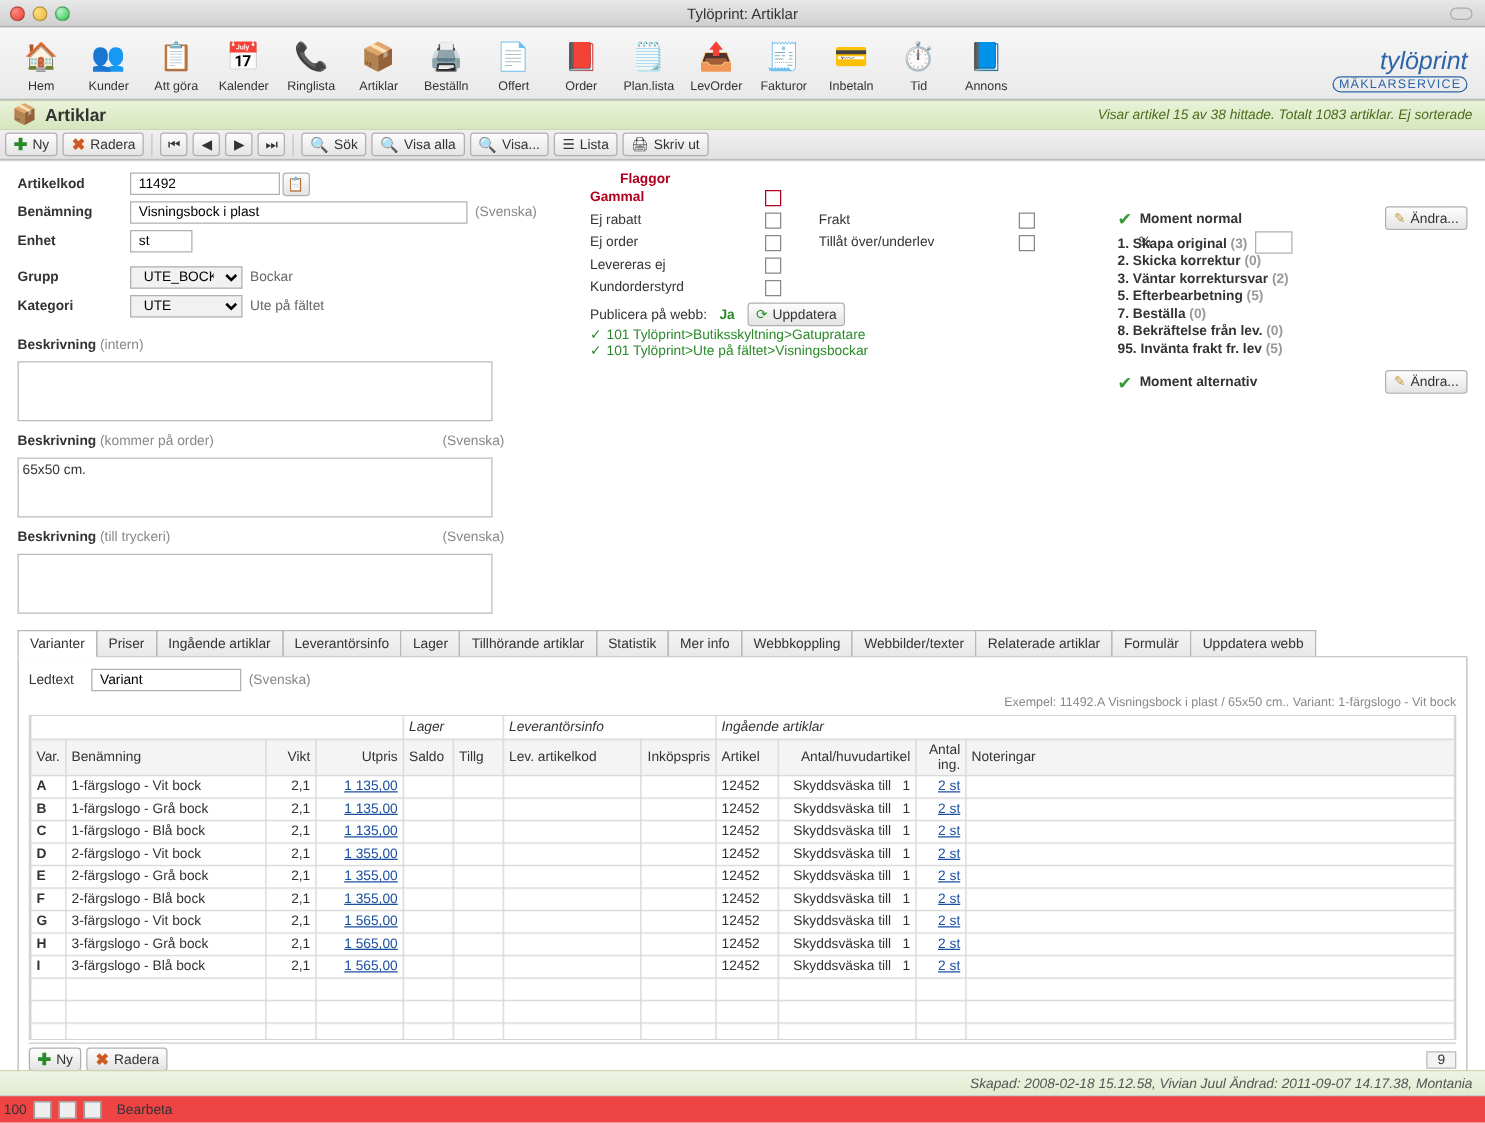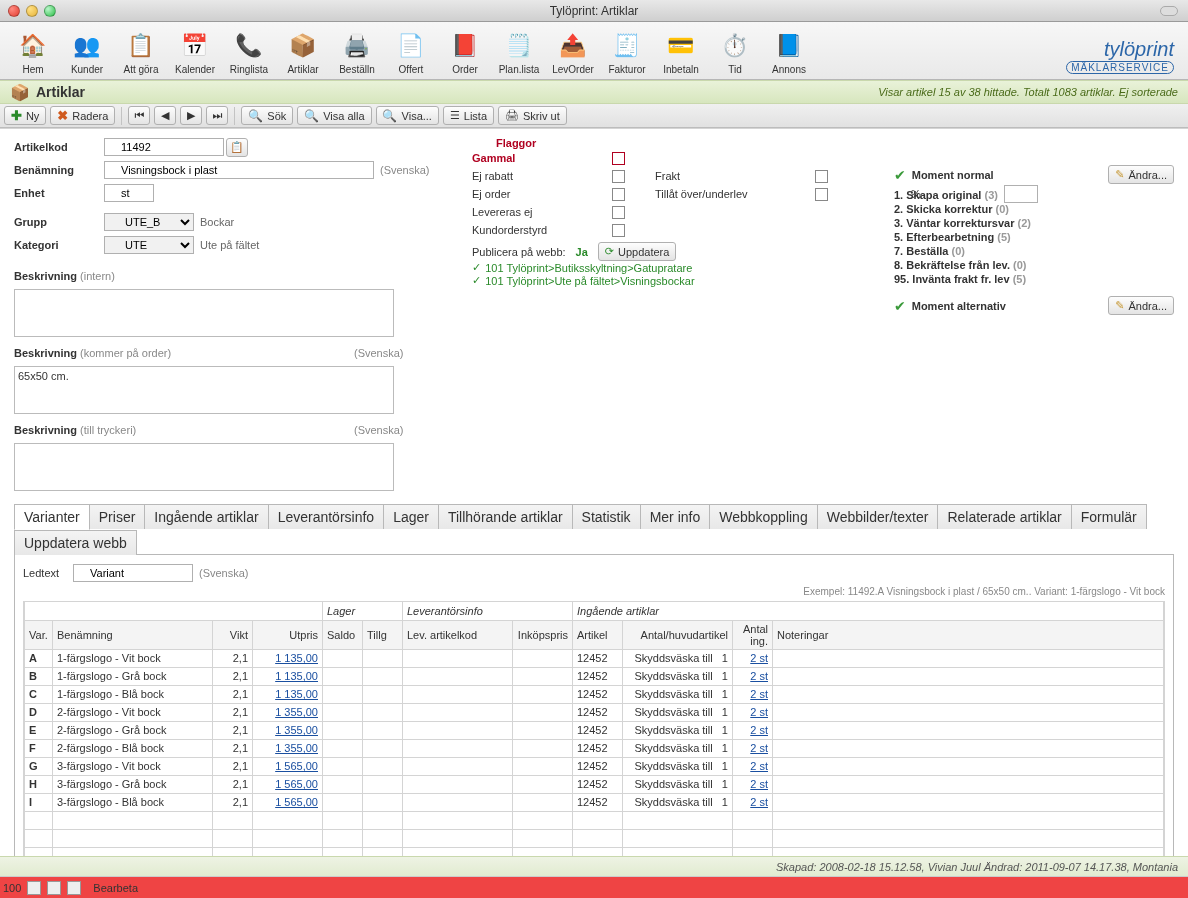--- a/index.html
+++ b/index.html
@@ -35,21 +35,21 @@
 .iconbtn { width:22px; justify-content:center; padding:0;}
 .sep { width:1px; height:18px; background:#c3c3c3; margin:0 2px;}
 
 
 .content { position:absolute; top:128px; left:0; right:0; bottom:24px; background:#fff; border-top:1px solid #d4d4d4; padding: 8px 14px; }
 
 
 .form-row { display:flex; align-items:center; margin-bottom:3px; height:20px;}
 .form-row label { width: 90px;}
 .stronglab { font-weight: bold;}
-input[type=text], select { border:1px solid #b0b0b0; height:18px; font-size:11px; padding:0 16px; background:#fff; }
+input[type=text], select { border:1px solid #b0b0b0; height:18px; font-size:11px; padding:0 6px; background:#fff; }
 select { background:#f1f1f1;}
 .lang-tag { color:#888; margin-left: 6px; flex-shrink:0; width:55px;}
 
 .upper-grid { display:flex; gap: 18px;}
 .col1 { width: 440px;}
 .col2 { width: 320px;}
 .col3 { width: 280px; margin-left:auto; position:relative;}
 
 .flags-title { color:#b00020; font-weight:bold;padding-left:24px;}
 .flag-row { display:flex; align-items:center; height:18px;gap:40px;}
@@ -69,21 +69,21 @@
 .moment-hdr { display:flex; align-items:center; gap:6px; margin-bottom:4px;}
 .check { color:#3a9a3a; font-size:14px;}
 .moment-list { list-style:none; color:#333;}
 .moment-list li { padding:1px 0;font-weight:bold;}
 .moment-list .cnt { color:#999;}
 
 .desc-area { border:1px solid #bbb; height:48px; padding:3px; font-size:11px; background:#fff; width:380px;}
 
 
 .tabs { margin-top:12px; border-bottom:1px solid #b8b8b8;}
-.tab { display:inline-block; padding:4px 9px; border:1px solid #b8b8b8; border-bottom:none; background:linear-gradient(#f4f4f4,#e8e8e8); margin-right:-1px; font-size:14px; cursor:pointer; position:relative; top:1px;}
+.tab { display:inline-block; padding:4px 9px; border:1px solid #b8b8b8; border-bottom:none; background:linear-gradient(#f4f4f4,#e8e8e8); margin-right:-1px; font-size:11px; cursor:pointer; position:relative; top:1px;}
 .tab.active { background:#fff; border-bottom:1px solid #fff;}
 
 .tabpanel { border:1px solid #b8b8b8; border-top:none; padding:8px; background:#fff; }
 
 .example { text-align:right; color:#888; font-size:10px; margin-bottom:4px;}
 
 
 .datatable { width:100%; border-collapse:collapse; font-size:11px;}
 .datatable th, .datatable td { border:1px solid #d4d4d4; padding:2px 4px; height:18px; text-align:left; background:#fff;}
 .datatable th { background:#f4f4f4; font-weight:normal;}

